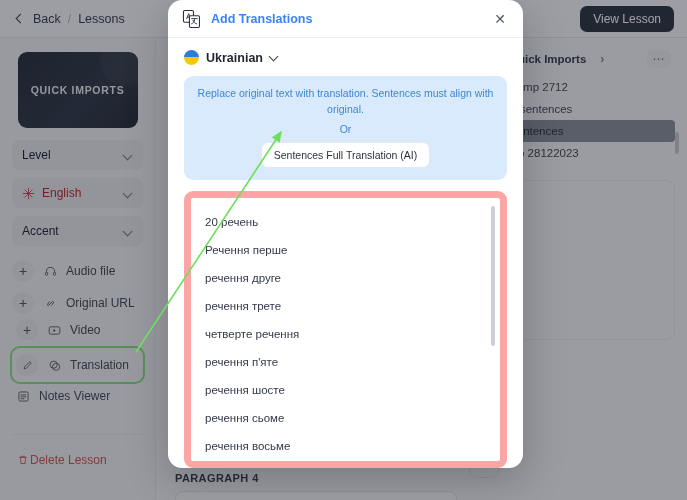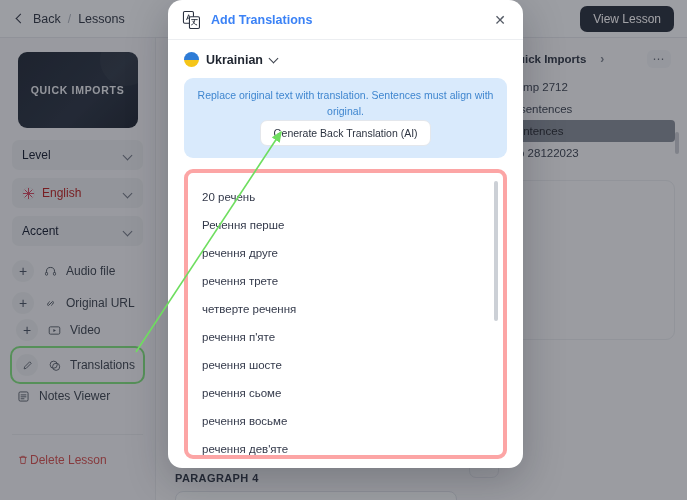--- a/index.html
+++ b/index.html
@@ -229,21 +229,21 @@
   .banner-text { font-size: 10.5px; color: #3f86cf; line-height: 1.5; }
   .banner-or { font-size: 10.5px; color: #3f86cf; margin: 5px 0 7px 0; }
   .gen-btn {
     background: #fff; border: 1px solid #e4e7ec; border-radius: 7px;
     font-size: 10.5px; color: #2c3340; padding: 6px 12px; cursor: pointer;
     font-family: "Liberation Sans", sans-serif;
   }
 
   .listbox {
     margin: 11px 16px 0 16px;
-    border: 4px solid #fca5a5; border-radius: 9px;
+    border: 7px solid #fca5a5; border-radius: 9px;
     height: 290px; position: relative; overflow: hidden;
     background: #fff;
   }
   .listinner { padding: 10px 14px 0 14px; }
   .litem { font-size: 11.5px; color: #33394a; padding: 8px 0; }
   .list-scroll {
     position: absolute; right: 5px; top: 8px;
     width: 4px; height: 140px; background: #ccd0d6; border-radius: 3px;
   }
 
@@ -333,21 +333,21 @@
           <svg viewBox="0 0 16 16" width="11" height="11">
               <path d="M11.2 2.6l2.2 2.2-7.4 7.4-2.9.7.7-2.9z" fill="none" stroke="#4a515d" stroke-width="1.2" stroke-linejoin="round"></path>
             </svg>
         </span>
         <span class="ico-sm">
           <svg viewBox="0 0 16 16" width="13" height="13">
               <circle cx="7" cy="7" r="4.4" fill="none" stroke="#4a515d" stroke-width="1.1"></circle>
               <circle cx="10" cy="9.6" r="4.4" fill="none" stroke="#4a515d" stroke-width="1.1"></circle>
             </svg>
         </span>
-        <span>Translations</span>
+        <span>Translation</span>
       </div>
 
       <div class="res-row plain" style="padding-left:4px;">
         <span class="ico-sm">
           <svg viewBox="0 0 16 16" width="13" height="13">
               <rect x="2.4" y="2.4" width="11.2" height="11.2" rx="1.6" fill="none" stroke="#4a515d" stroke-width="1.1"></rect>
               <path d="M5 6h6M5 8.4h6M5 10.8h3.6" stroke="#4a515d" stroke-width="1.1" stroke-linecap="round"></path>
             </svg>
         </span>
         <span>Notes Viewer</span>
@@ -411,21 +411,22 @@
 
     <div class="modal-body">
       <div class="lang-row">
         <span class="flag-ua"></span>
         <span>Ukrainian</span>
         <span class="chev-dn2"></span>
       </div>
 
       <div class="banner">
         <div class="banner-text">Replace original text with translation. Sentences must align with original.</div>
-        <button class="gen-btn">Generate Back Translation (AI)</button>
+        <div class="banner-or">Or</div>
+        <button class="gen-btn">Sentences Full Translation (AI)</button>
       </div>
     </div>
 
     <div class="listbox">
       <div class="listinner">
         <div class="litem">20 речень</div>
         <div class="litem">Речення перше</div>
         <div class="litem">речення друге</div>
         <div class="litem">речення трете</div>
         <div class="litem">четверте речення</div>

